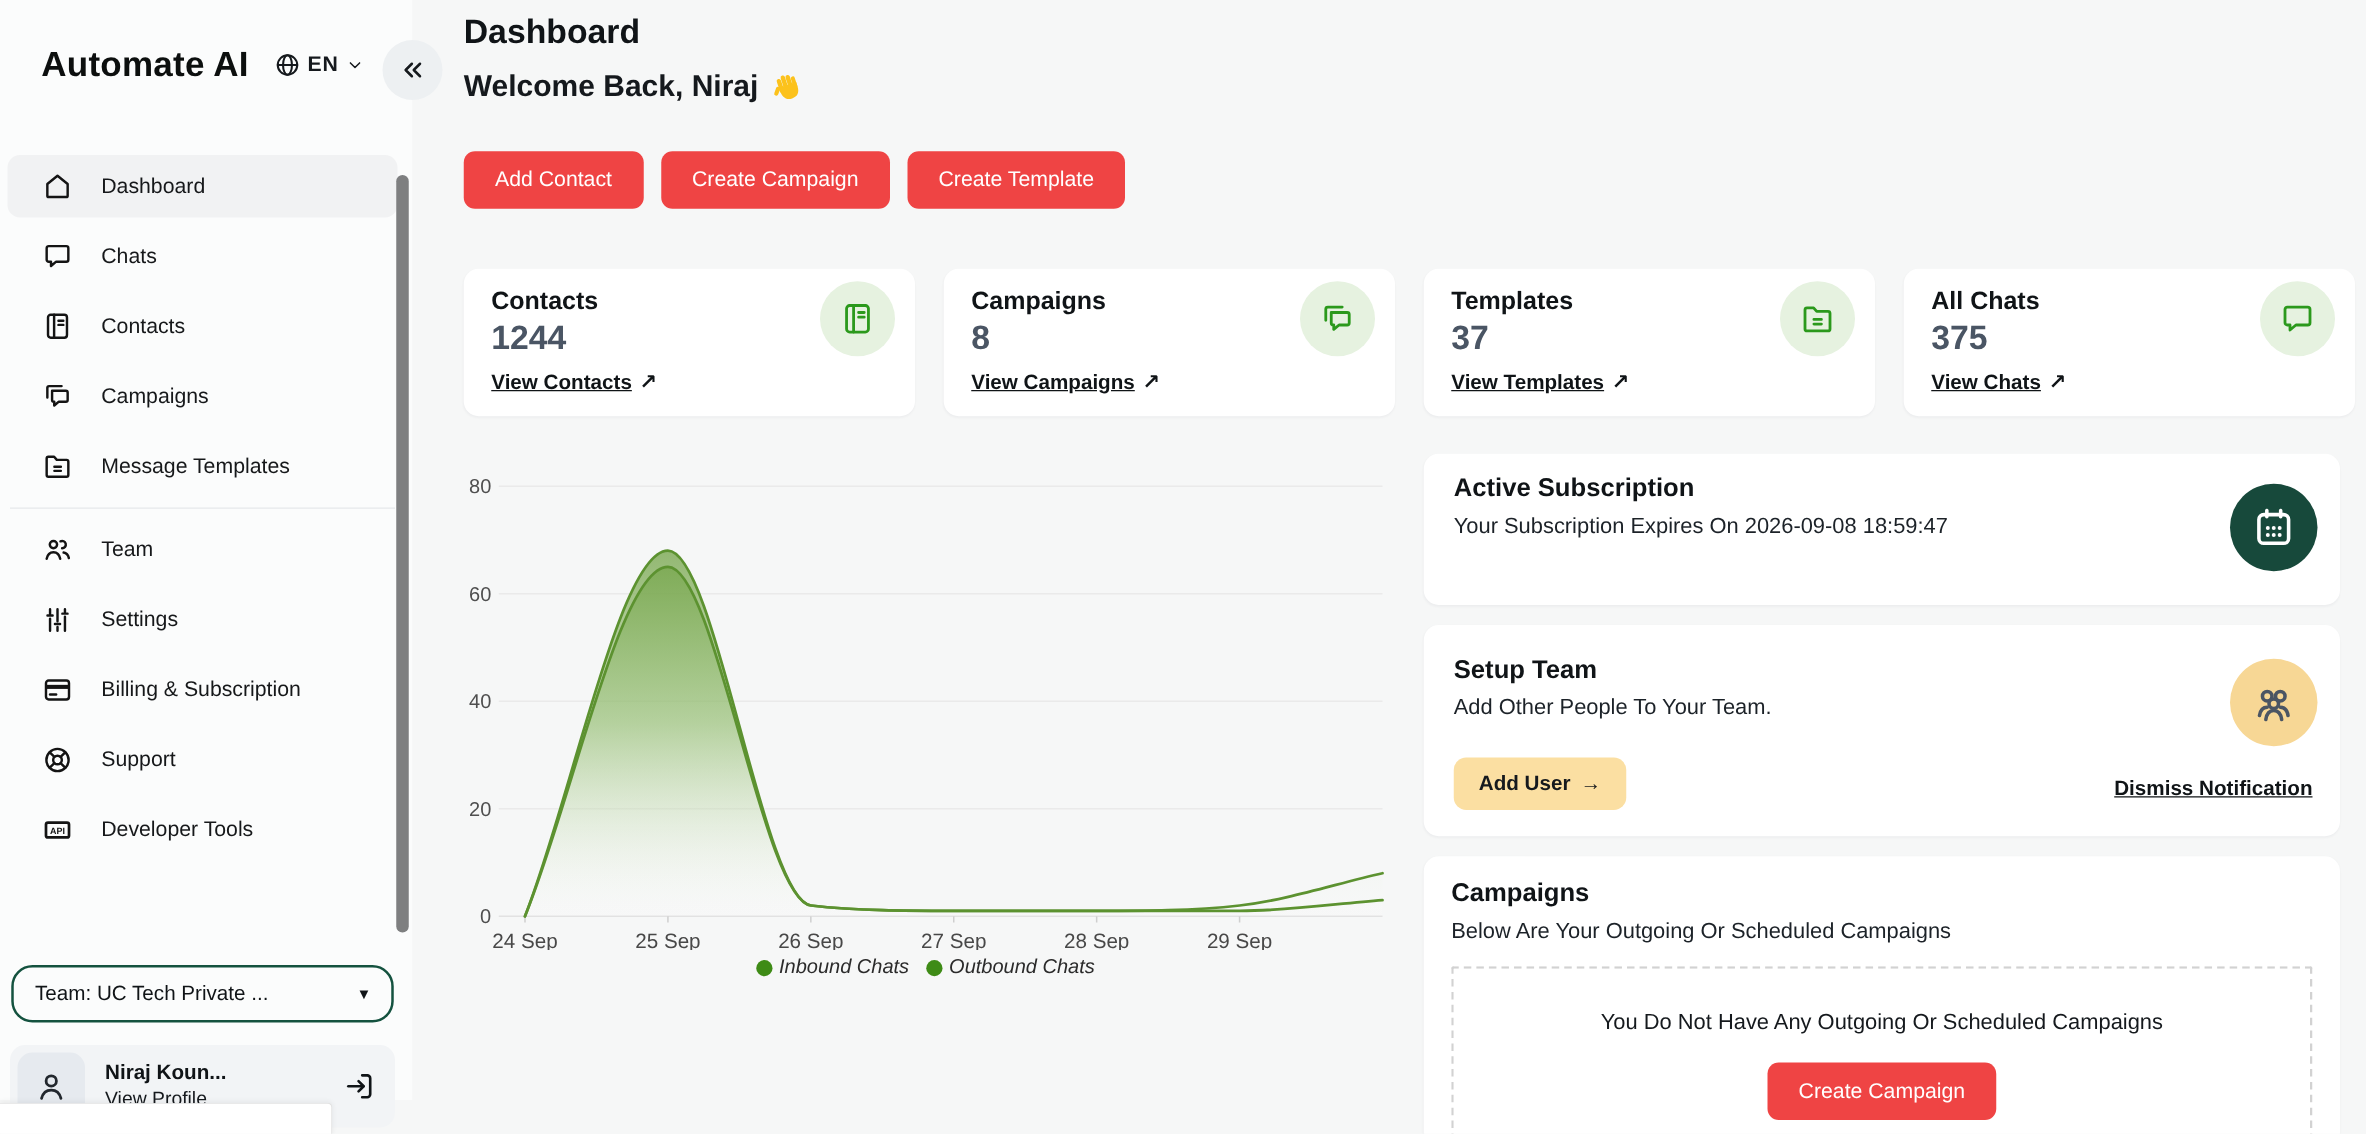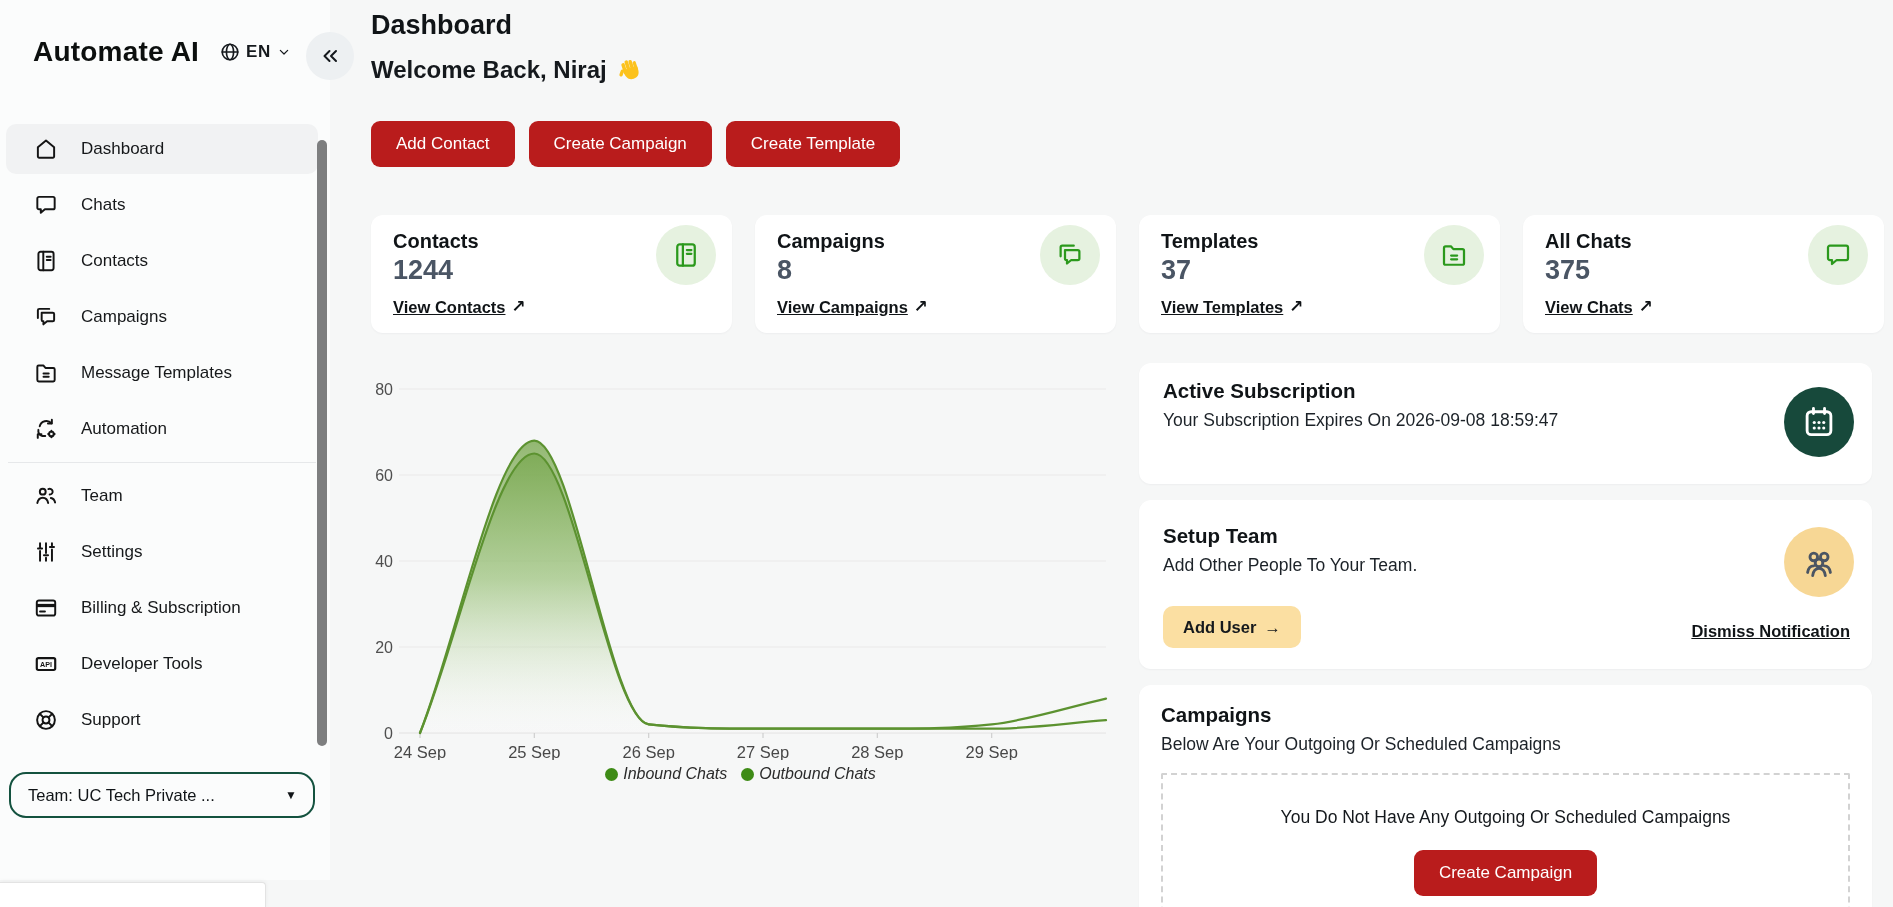--- a/index.html
+++ b/index.html
@@ -53,21 +53,21 @@
     box-shadow:0 -1px 4px rgba(0,0,0,.05); z-index:6; }
 
   
   .main { position:absolute; left:330px; top:0; width:1563px; height:907px; background:#f6f7f7; }
   .page-title { position:absolute; left:41px; top:10px; font-size:27px; font-weight:700; color:#101417; }
   .welcome { position:absolute; left:41px; top:56px; font-size:24px; font-weight:600; color:#15191d;
     display:flex; align-items:center; gap:10px; }
   .welcome .wave { width:27px; height:27px; display:inline-flex; }
 
   .actions { position:absolute; left:41px; top:121px; display:flex; gap:14px; }
-  .btn-primary { background:#b91c1c; color:#ffffff; border:none; border-radius:9px; height:46px;
+  .btn-primary { background:#ef4444; color:#ffffff; border:none; border-radius:9px; height:46px;
     padding:0 25px; font-size:17px; font-weight:500; font-family:inherit; cursor:pointer; white-space:nowrap; }
 
   .stats-row { position:absolute; left:41px; top:215px; display:flex; gap:23px; }
   .stat-card { position:relative; width:361px; height:118px; background:#ffffff; border-radius:12px;
     padding:15px 22px; box-shadow:0 1px 2px rgba(16,24,40,.04); }
   .stat-label { font-size:20px; font-weight:700; color:#101417; }
   .stat-value { font-size:27px; font-weight:600; color:#4a5564; margin-top:2px; }
   .stat-link { display:inline-flex; align-items:flex-end; gap:6px; margin-top:10px; cursor:pointer;
     font-size:16.5px; font-weight:600; color:#101417; }
   .stat-link .lbl { text-decoration:underline; }
@@ -168,33 +168,20 @@
       </div>
       <div class="nav-item">
         <span class="nav-ic">
             <svg viewBox="0 0 24 24" fill="none" stroke="currentColor" stroke-width="1.8" stroke-linecap="round" stroke-linejoin="round">
               <path d="M4 18.5V6.3A1.3 1.3 0 0 1 5.3 5h4.2l2 2.3h7.2A1.3 1.3 0 0 1 20 8.6v9.9a1.3 1.3 0 0 1-1.3 1.3H5.3A1.3 1.3 0 0 1 4 18.5z"></path>
               <path d="M9.7 12.4h4.8M9.7 15.4h4.8"></path>
             </svg>
           </span>
         <span class="nav-label">Message Templates</span>
       </div>
-      <div class="nav-item">
-        <span class="nav-ic">
-            <svg viewBox="0 0 24 24" fill="none" stroke="currentColor" stroke-width="1.8" stroke-linecap="round" stroke-linejoin="round">
-              <path d="M6.2 9.5a6.3 6.3 0 0 1 10.8-2.8"></path>
-              <path d="M17.4 3.4v3.6h-3.6"></path>
-              <path d="M11.3 18.4H8.6A4.6 4.6 0 0 1 5 12.8"></path>
-              <path d="M4.4 20.2v-3.4h3.4"></path>
-              <circle cx="17" cy="16.6" r="2.2"></circle>
-              <path d="M17 13.5v1M17 18.7v1M14 16.6h1M19 16.6h1"></path>
-            </svg>
-          </span>
-        <span class="nav-label">Automation</span>
-      </div>
       <div class="nav-divider"></div>
       <div class="nav-item">
         <span class="nav-ic">
             <svg viewBox="0 0 24 24" fill="none" stroke="currentColor" stroke-width="1.8" stroke-linecap="round" stroke-linejoin="round">
               <circle cx="9" cy="8" r="2.7"></circle>
               <path d="M14.2 5.6a2.7 2.7 0 1 1 1.2 5.1"></path>
               <path d="M4 18.5c.6-3.2 2.6-4.9 5-4.9s4.4 1.7 5 4.9"></path>
               <path d="M16.5 13.9c2 .3 3.4 1.8 3.9 4.1"></path>
             </svg>
           </span>
@@ -216,43 +203,62 @@
               <rect x="3.5" y="5" width="17" height="14" rx="2"></rect>
               <rect x="3.5" y="8.2" width="17" height="3" fill="currentColor" stroke="none"></rect>
               <path d="M6.5 15.3h4.5"></path>
             </svg>
           </span>
         <span class="nav-label">Billing &amp; Subscription</span>
       </div>
       <div class="nav-item">
         <span class="nav-ic">
             <svg viewBox="0 0 24 24" fill="none" stroke="currentColor" stroke-width="1.8" stroke-linecap="round" stroke-linejoin="round">
-              <rect x="3.5" y="6.5" width="17" height="11" rx="1.5" stroke-width="2"></rect>
-              <text x="12" y="14.9" text-anchor="middle" font-size="6.6" font-weight="bold" fill="currentColor" stroke="none">API</text>
-            </svg>
-          </span>
-        <span class="nav-label">Developer Tools</span>
-      </div>
-      <div class="nav-item">
-        <span class="nav-ic">
-            <svg viewBox="0 0 24 24" fill="none" stroke="currentColor" stroke-width="1.8" stroke-linecap="round" stroke-linejoin="round">
               <circle cx="12" cy="12" r="8.2"></circle>
               <circle cx="12" cy="12" r="3.2"></circle>
               <path d="M6.3 6.3l3.4 3.4M14.3 14.3l3.4 3.4M17.7 6.3l-3.4 3.4M9.7 14.3l-3.4 3.4"></path>
             </svg>
           </span>
         <span class="nav-label">Support</span>
       </div>
+      <div class="nav-item">
+        <span class="nav-ic">
+            <svg viewBox="0 0 24 24" fill="none" stroke="currentColor" stroke-width="1.8" stroke-linecap="round" stroke-linejoin="round">
+              <rect x="3.5" y="6.5" width="17" height="11" rx="1.5" stroke-width="2"></rect>
+              <text x="12" y="14.9" text-anchor="middle" font-size="6.6" font-weight="bold" fill="currentColor" stroke="none">API</text>
+            </svg>
+          </span>
+        <span class="nav-label">Developer Tools</span>
+      </div>
     </div>
 
     <div class="team-select">
       <span class="txt">Team: UC Tech Private ...</span>
       <span class="caret">▼</span>
     </div>
 
+    <div class="profile">
+      <span class="avatar">
+          <span class="ic" style="width:30px;height:30px;"><svg viewBox="0 0 24 24" fill="none" stroke="currentColor" stroke-width="1.8" stroke-linecap="round" stroke-linejoin="round">
+              <circle cx="12" cy="8.6" r="3.3"></circle>
+              <path d="M5.8 19.8c.9-3.6 3.2-5.3 6.2-5.3s5.3 1.7 6.2 5.3"></path>
+            </svg></span>
+        </span>
+      <span class="profile-texts">
+        <div class="profile-name">Niraj Koun...</div>
+        <div class="profile-link">View Profile</div>
+      </span>
+      <span class="logout">
+          <svg viewBox="0 0 24 24" fill="none" stroke="currentColor" stroke-width="1.8" stroke-linecap="round" stroke-linejoin="round">
+            <path d="M13.5 4.5H17a2 2 0 0 1 2 2v11a2 2 0 0 1-2 2h-3.5"></path>
+            <path d="M4 12h10.3"></path>
+            <path d="M11 8.5 14.5 12 11 15.5"></path>
+          </svg>
+        </span>
+    </div>
 
     <div class="popover-stub"></div>
     <div class="scroll-thumb"></div>
   </div>
 
   <div class="collapse-btn">
     <svg viewBox="0 0 24 24" fill="none" stroke="#15191d" stroke-width="2" stroke-linecap="round" stroke-linejoin="round">
         <path d="M11.5 7l-5 5 5 5"></path>
         <path d="M18 7l-5 5 5 5"></path>
       </svg>

